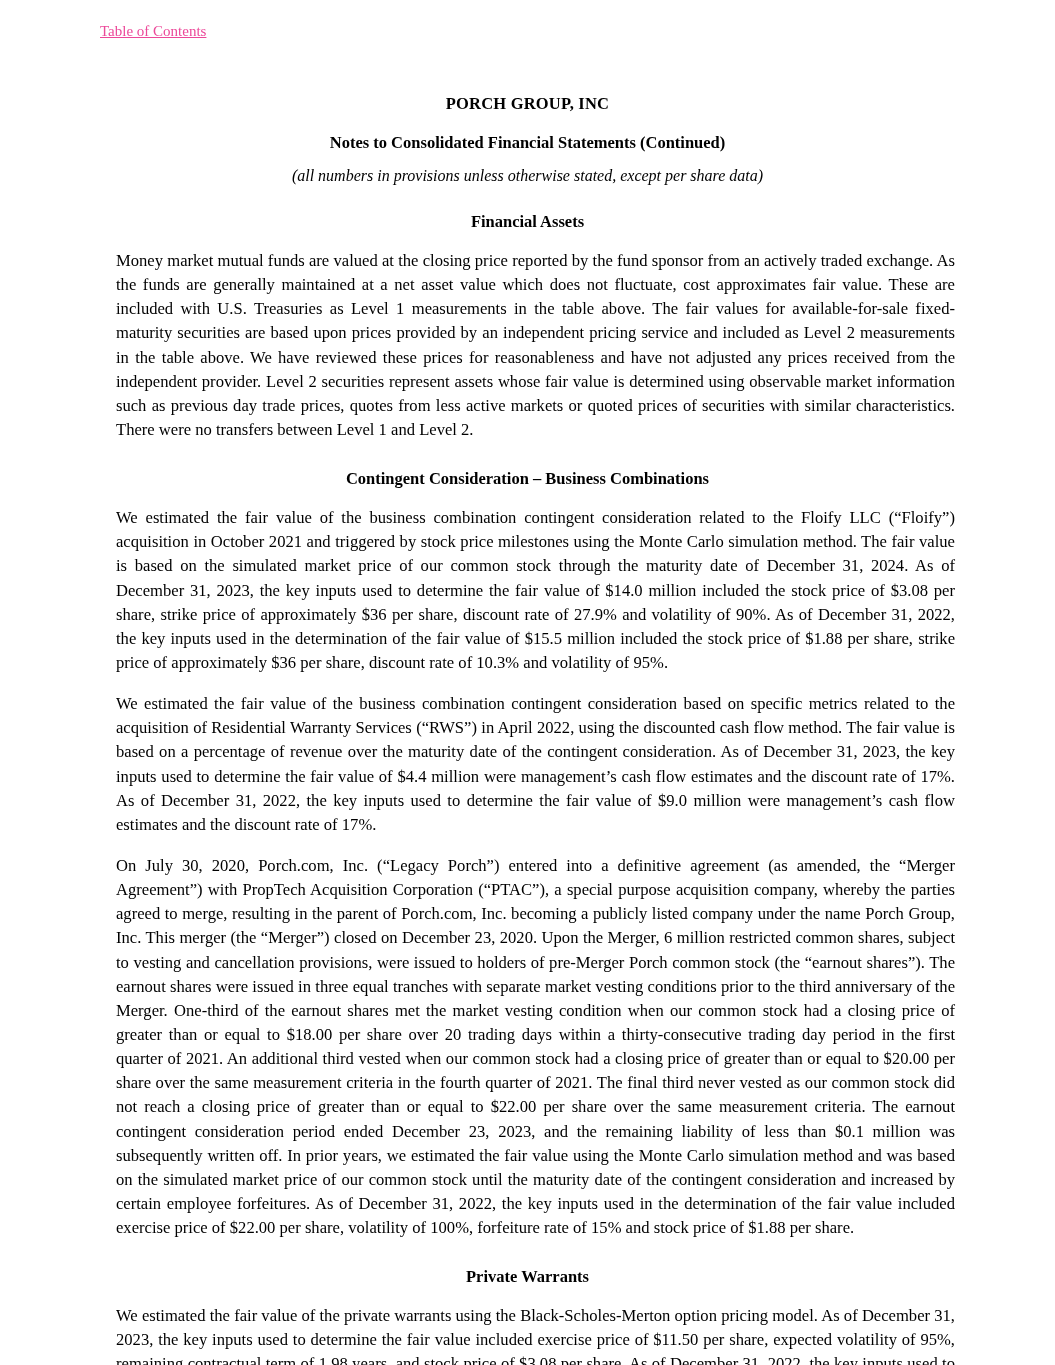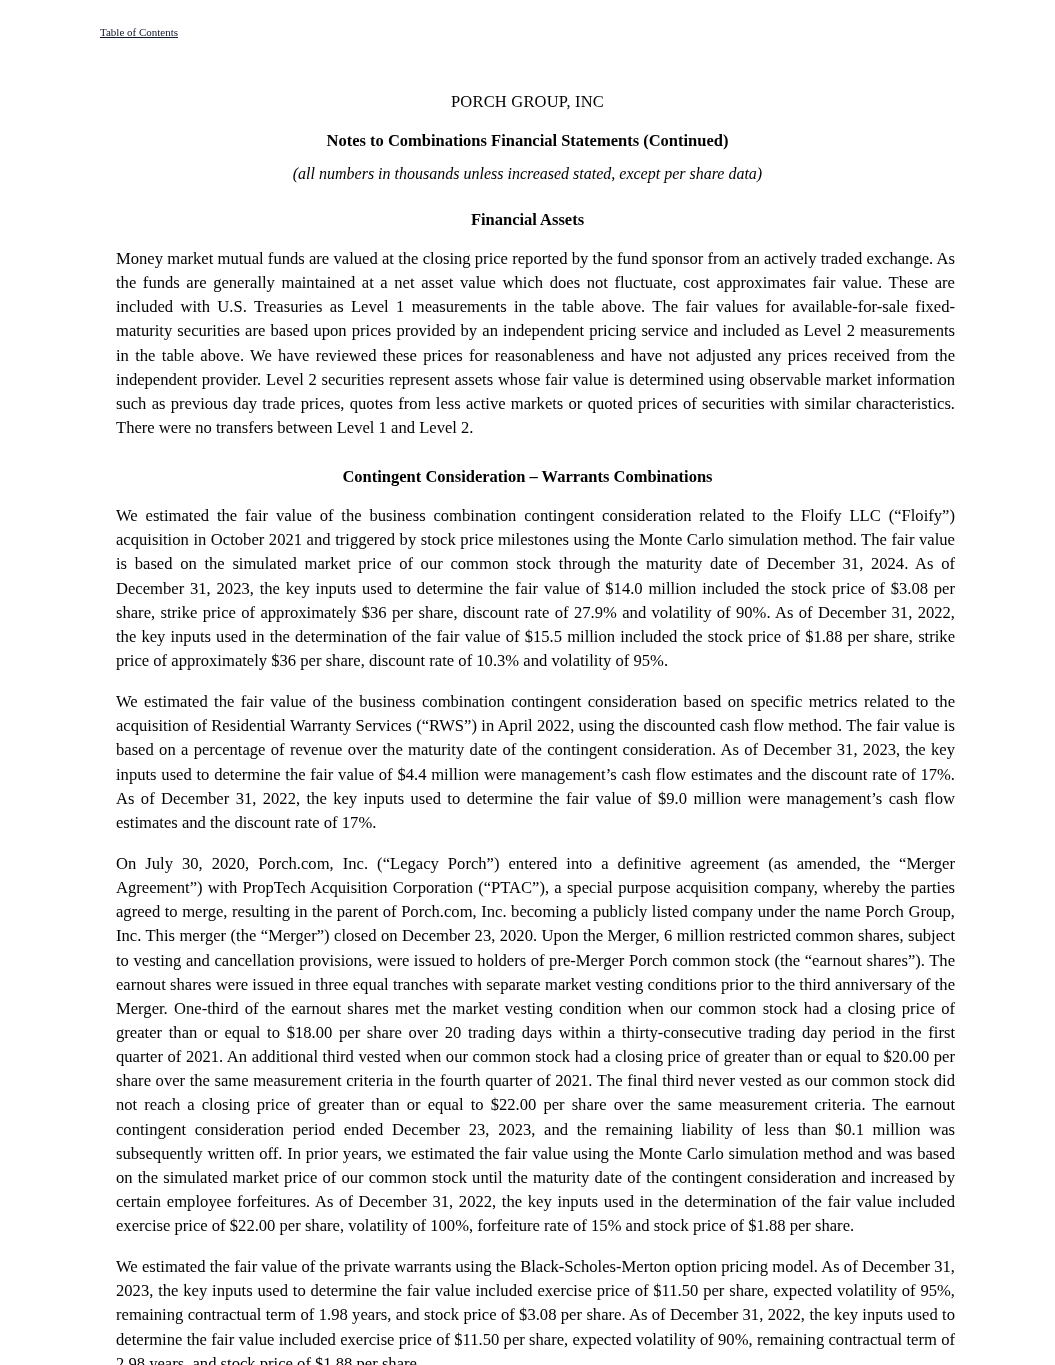--- a/index.html
+++ b/index.html
@@ -16,30 +16,30 @@
   }
   .page {
     width: 1055px;
     min-height: 1365px;
     box-sizing: border-box;
     padding: 22px 100px 20px 100px;
     position: relative;
   }
   .toc-link {
     font-family: "Liberation Serif", serif;
-    font-size: 11px;
-    color: #0f172a;
+    font-size: 15px;
+    color: #ec4899;
     text-decoration: underline;
     display: inline-block;
     margin-bottom: 34px;
     cursor: pointer;
   }
   .doc-title {
     text-align: center;
-    font-weight: normal;
+    font-weight: bold;
     font-size: 16.5px;
     letter-spacing: 0.2px;
     margin-top: 20px;
   }
   .doc-subtitle {
     text-align: center;
     font-weight: bold;
     font-size: 16.5px;
     margin-top: 19px;
   }
@@ -65,37 +65,38 @@
   .spacer-top { margin-top: 26px; }
 </style>
 </head>
 <body>
 
 <div class="page">
 
   <a class="toc-link" href="#">Table of Contents</a>
 
   <div class="doc-title">PORCH GROUP, INC</div>
-  <div class="doc-subtitle">Notes to Combinations Financial Statements (Continued)</div>
-  <div class="doc-note">(all numbers in thousands unless increased stated, except per share data)</div>
+  <div class="doc-subtitle">Notes to Consolidated Financial Statements (Continued)</div>
+  <div class="doc-note">(all numbers in provisions unless otherwise stated, except per share data)</div>
 
   <div class="section spacer-top">
     <div class="section-heading">Financial Assets</div>
     <p class="body-text">Money market mutual funds are valued at the closing price reported by the fund sponsor from an actively traded exchange. As the funds are generally maintained at a net asset value which does not fluctuate, cost approximates fair value. These are included with U.S. Treasuries as Level 1 measurements in the table above. The fair values for available-for-sale fixed-maturity securities are based upon prices provided by an independent pricing service and included as Level 2 measurements in the table above. We have reviewed these prices for reasonableness and have not adjusted any prices received from the independent provider. Level 2 securities represent assets whose fair value is determined using observable market information such as previous day trade prices, quotes from less active markets or quoted prices of securities with similar characteristics. There were no transfers between Level 1 and Level 2.</p>
   </div>
 
   <div class="section">
-    <div class="section-heading">Contingent Consideration – Warrants Combinations</div>
+    <div class="section-heading">Contingent Consideration – Business Combinations</div>
     <p class="body-text">We estimated the fair value of the business combination contingent consideration related to the Floify LLC (“Floify”) acquisition in October 2021 and triggered by stock price milestones using the Monte Carlo simulation method. The fair value is based on the simulated market price of our common stock through the maturity date of December 31, 2024. As of December 31, 2023, the key inputs used to determine the fair value of $14.0 million included the stock price of $3.08 per share, strike price of approximately $36 per share, discount rate of 27.9% and volatility of 90%. As of December 31, 2022, the key inputs used in the determination of the fair value of $15.5 million included the stock price of $1.88 per share, strike price of approximately $36 per share, discount rate of 10.3% and volatility of 95%.</p>
     <p class="body-text">We estimated the fair value of the business combination contingent consideration based on specific metrics related to the acquisition of Residential Warranty Services (“RWS”) in April 2022, using the discounted cash flow method. The fair value is based on a percentage of revenue over the maturity date of the contingent consideration. As of December 31, 2023, the key inputs used to determine the fair value of $4.4 million were management’s cash flow estimates and the discount rate of 17%. As of December 31, 2022, the key inputs used to determine the fair value of $9.0 million were management’s cash flow estimates and the discount rate of 17%.</p>
   </div>
 
   <div class="section">
     <p class="body-text">On July 30, 2020, Porch.com, Inc. (“Legacy Porch”) entered into a definitive agreement (as amended, the “Merger Agreement”) with PropTech Acquisition Corporation (“PTAC”), a special purpose acquisition company, whereby the parties agreed to merge, resulting in the parent of Porch.com, Inc. becoming a publicly listed company under the name Porch Group, Inc. This merger (the “Merger”) closed on December 23, 2020. Upon the Merger, 6 million restricted common shares, subject to vesting and cancellation provisions, were issued to holders of pre-Merger Porch common stock (the “earnout shares”). The earnout shares were issued in three equal tranches with separate market vesting conditions prior to the third anniversary of the Merger. One-third of the earnout shares met the market vesting condition when our common stock had a closing price of greater than or equal to $18.00 per share over 20 trading days within a thirty-consecutive trading day period in the first quarter of 2021. An additional third vested when our common stock had a closing price of greater than or equal to $20.00 per share over the same measurement criteria in the fourth quarter of 2021. The final third never vested as our common stock did not reach a closing price of greater than or equal to $22.00 per share over the same measurement criteria. The earnout contingent consideration period ended December 23, 2023, and the remaining liability of less than $0.1 million was subsequently written off. In prior years, we estimated the fair value using the Monte Carlo simulation method and was based on the simulated market price of our common stock until the maturity date of the contingent consideration and increased by certain employee forfeitures. As of December 31, 2022, the key inputs used in the determination of the fair value included exercise price of $22.00 per share, volatility of 100%, forfeiture rate of 15% and stock price of $1.88 per share.</p>
   </div>
 
   <div class="section">
+    <div class="section-heading">Private Warrants</div>
     <p class="body-text">We estimated the fair value of the private warrants using the Black-Scholes-Merton option pricing model. As of December 31, 2023, the key inputs used to determine the fair value included exercise price of $11.50 per share, expected volatility of 95%, remaining contractual term of 1.98 years, and stock price of $3.08 per share. As of December 31, 2022, the key inputs used to determine the fair value included exercise price of $11.50 per share, expected volatility of 90%, remaining contractual term of 2.98 years, and stock price of $1.88 per share.</p>
   </div>
 
   
 
 </div>
 
 </body></html>

